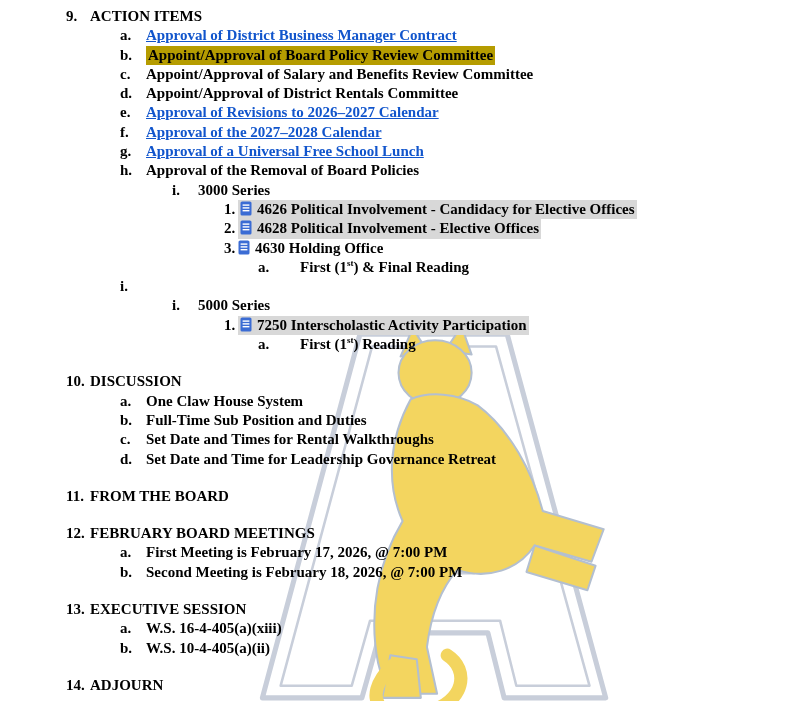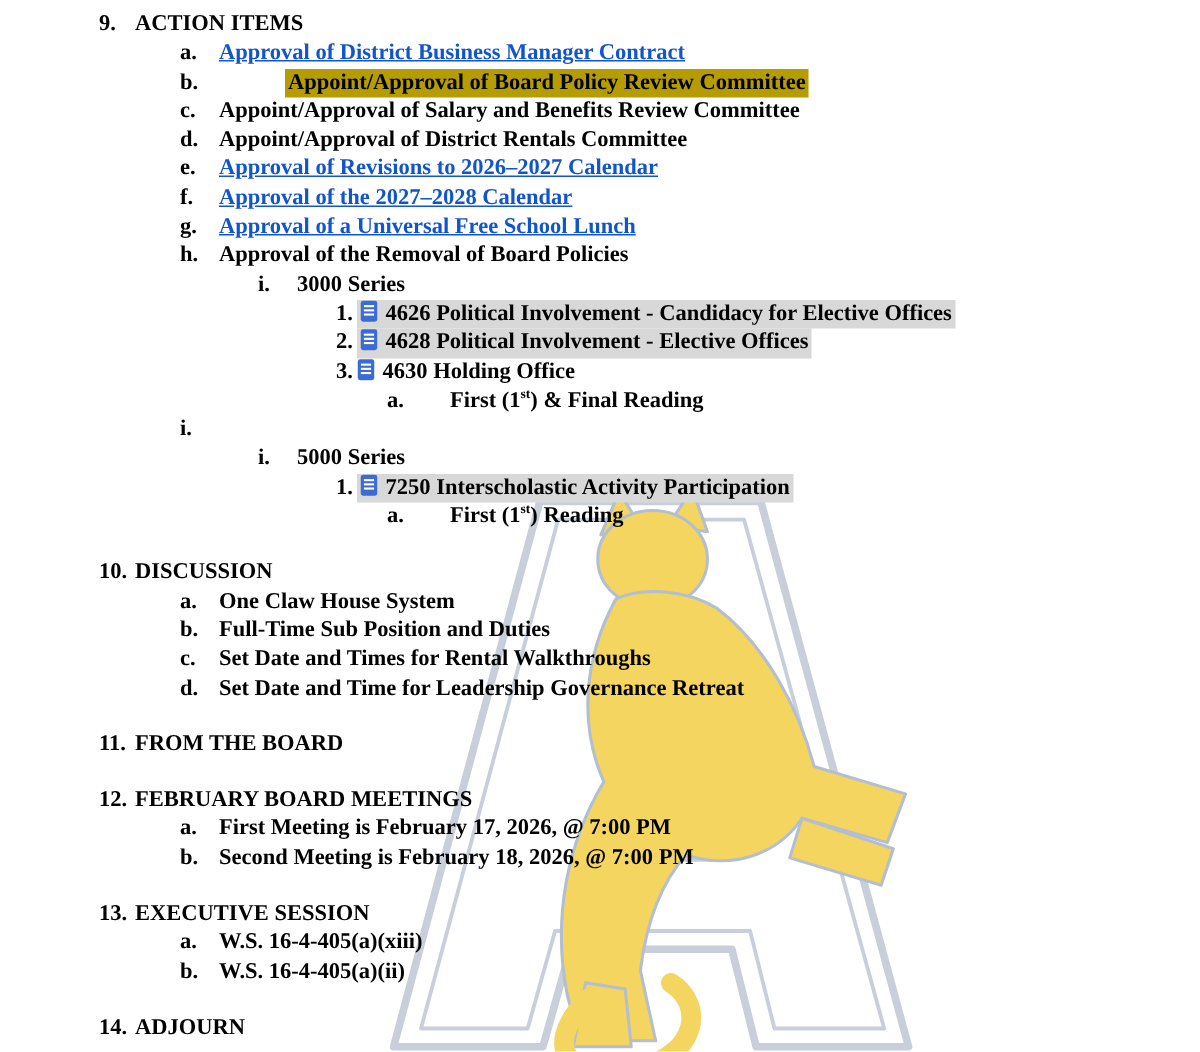--- a/index.html
+++ b/index.html
@@ -20,21 +20,21 @@
   .line{position:relative;height:19.3px;line-height:19.3px;white-space:nowrap;}
   .marker{position:absolute;top:0;}
   .content{position:absolute;top:0;}
   .l0 .marker{left:66px;}  .l0 .content{left:90px;text-align:right;}
   .l1 .marker{left:120px;} .l1 .content{left:146px;}
   .l2 .marker{left:172px;} .l2 .content{left:198px;}
   .l3 .marker{left:224px;} .l3 .content{left:238px;text-align:center;}
   .l4 .marker{left:258px;} .l4 .content{left:300px;}
   .spacer{height:18px;}
   a.link{color:var(--link,#1155cc);text-decoration:underline;}
-  .hl-gold{background:var(--gold,#b59c00);padding:0 2px;margin-left:44px;}
+  .hl-gold{background:var(--gold,#b59c00);padding:0 2px;}
   .hl-gray{background:var(--gray,#d8d8d8);padding:0 2px;}
   .doc-icon{vertical-align:-2px;margin-right:5px;}
   .doc-bg{fill:var(--docblue,#3b6cd4);}
   sup{font-size:9px;line-height:0;}
 </style>
 </head>
 <body>
 
 <div class="page">
 
@@ -190,21 +190,21 @@
       <div class="line l0">
         <span class="marker">13.</span>
         <span class="content"><span class="txt"><span>EXECUTIVE SESSION</span></span></span>
       </div>
       <div class="line l1">
         <span class="marker">a.</span>
         <span class="content"><span class="txt"><span>W.S. 16-4-405(a)(xiii)</span></span></span>
       </div>
       <div class="line l1">
         <span class="marker">b.</span>
-        <span class="content"><span class="txt"><span>W.S. 16-4-405(a)(ii)</span></span></span>
+        <span class="content"><span class="txt"><span>W.S. 10-4-405(a)(ii)</span></span></span>
       </div>
       <div class="spacer"></div>
       <div class="line l0">
         <span class="marker">14.</span>
         <span class="content"><span class="txt"><span>ADJOURN</span></span></span>
       </div>
     </div>
 
 </div>
 

